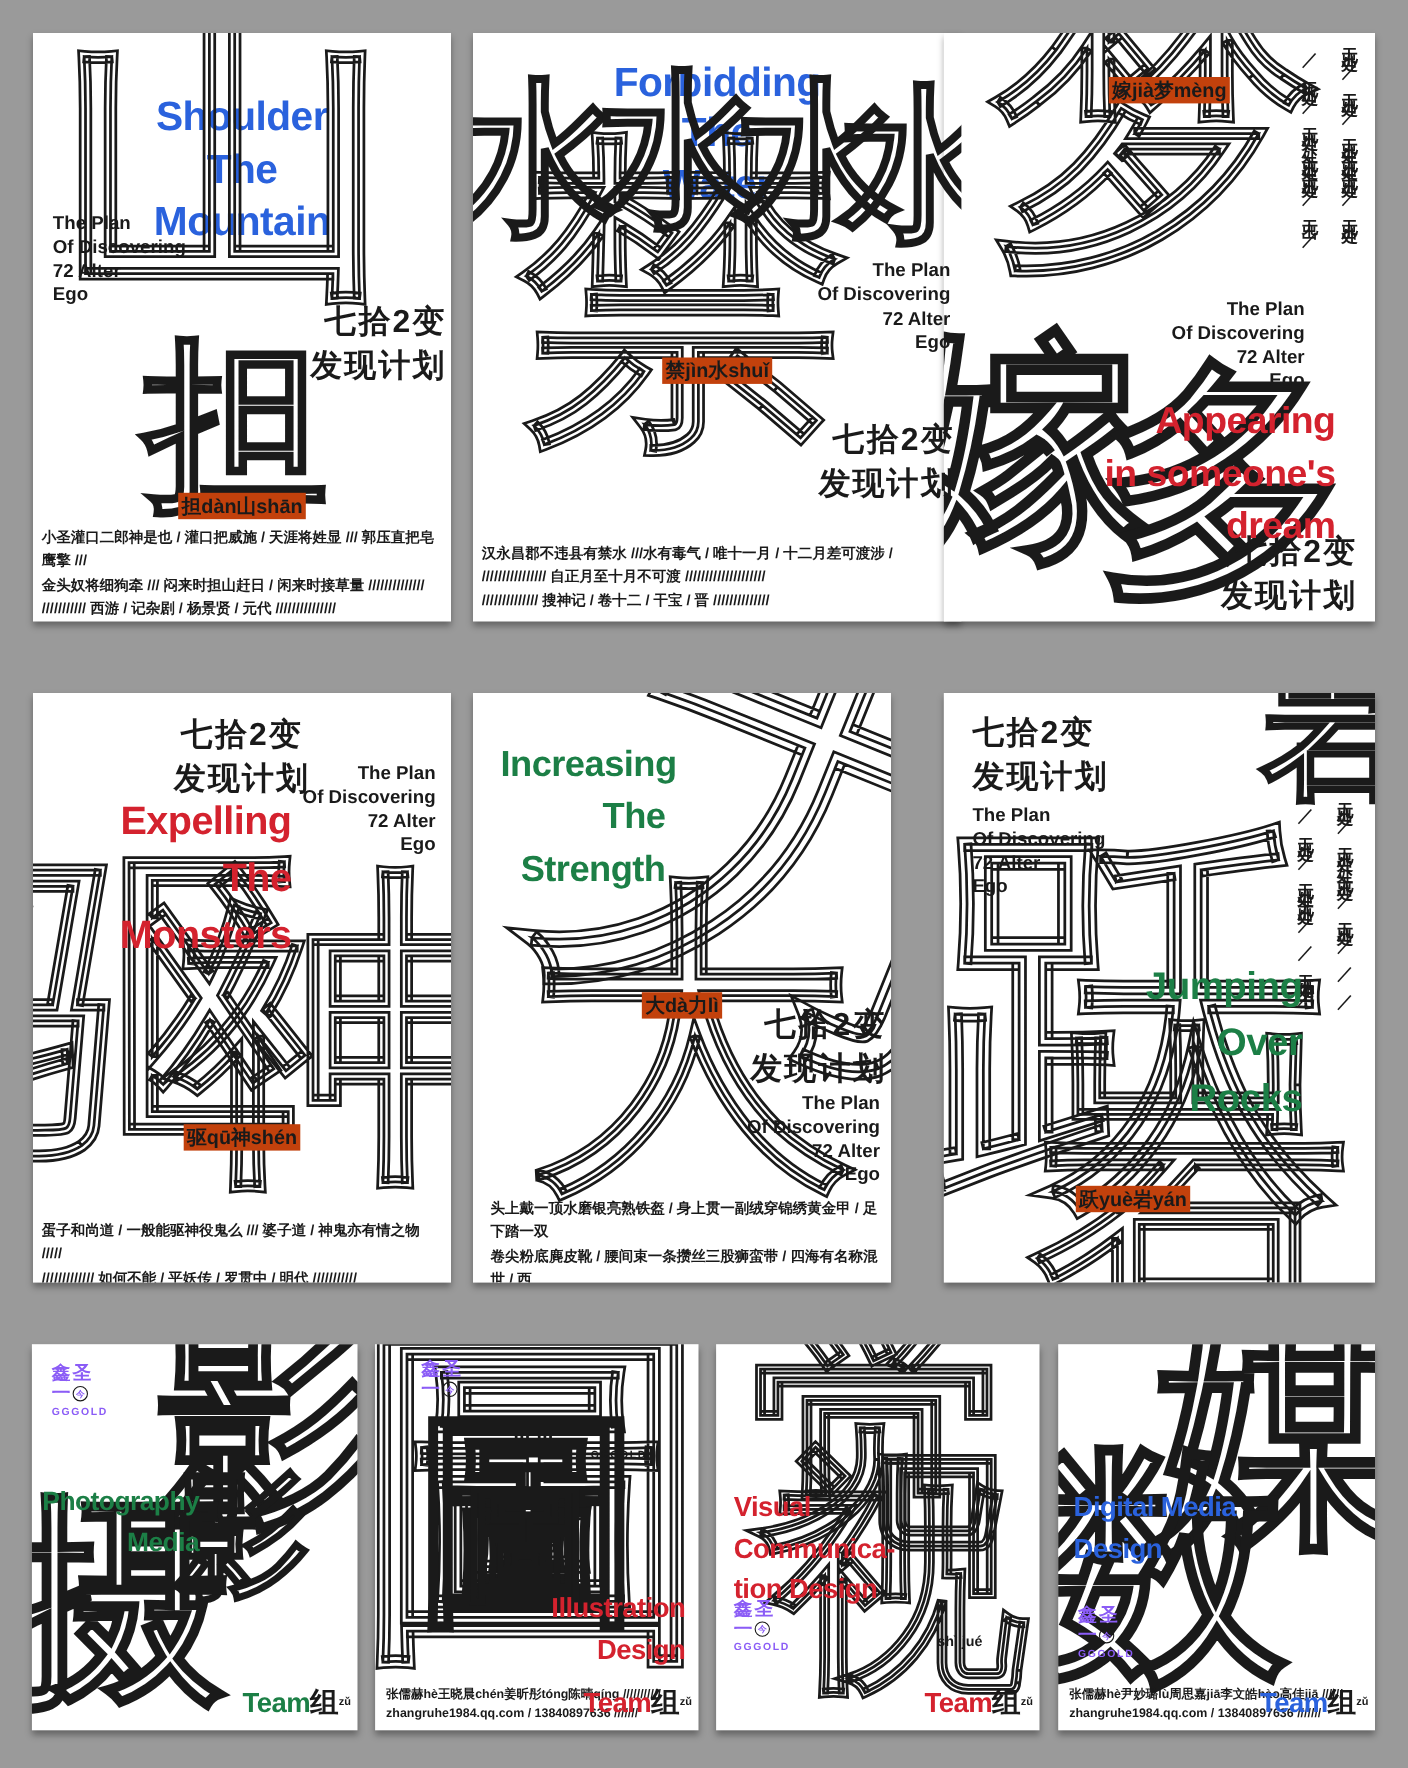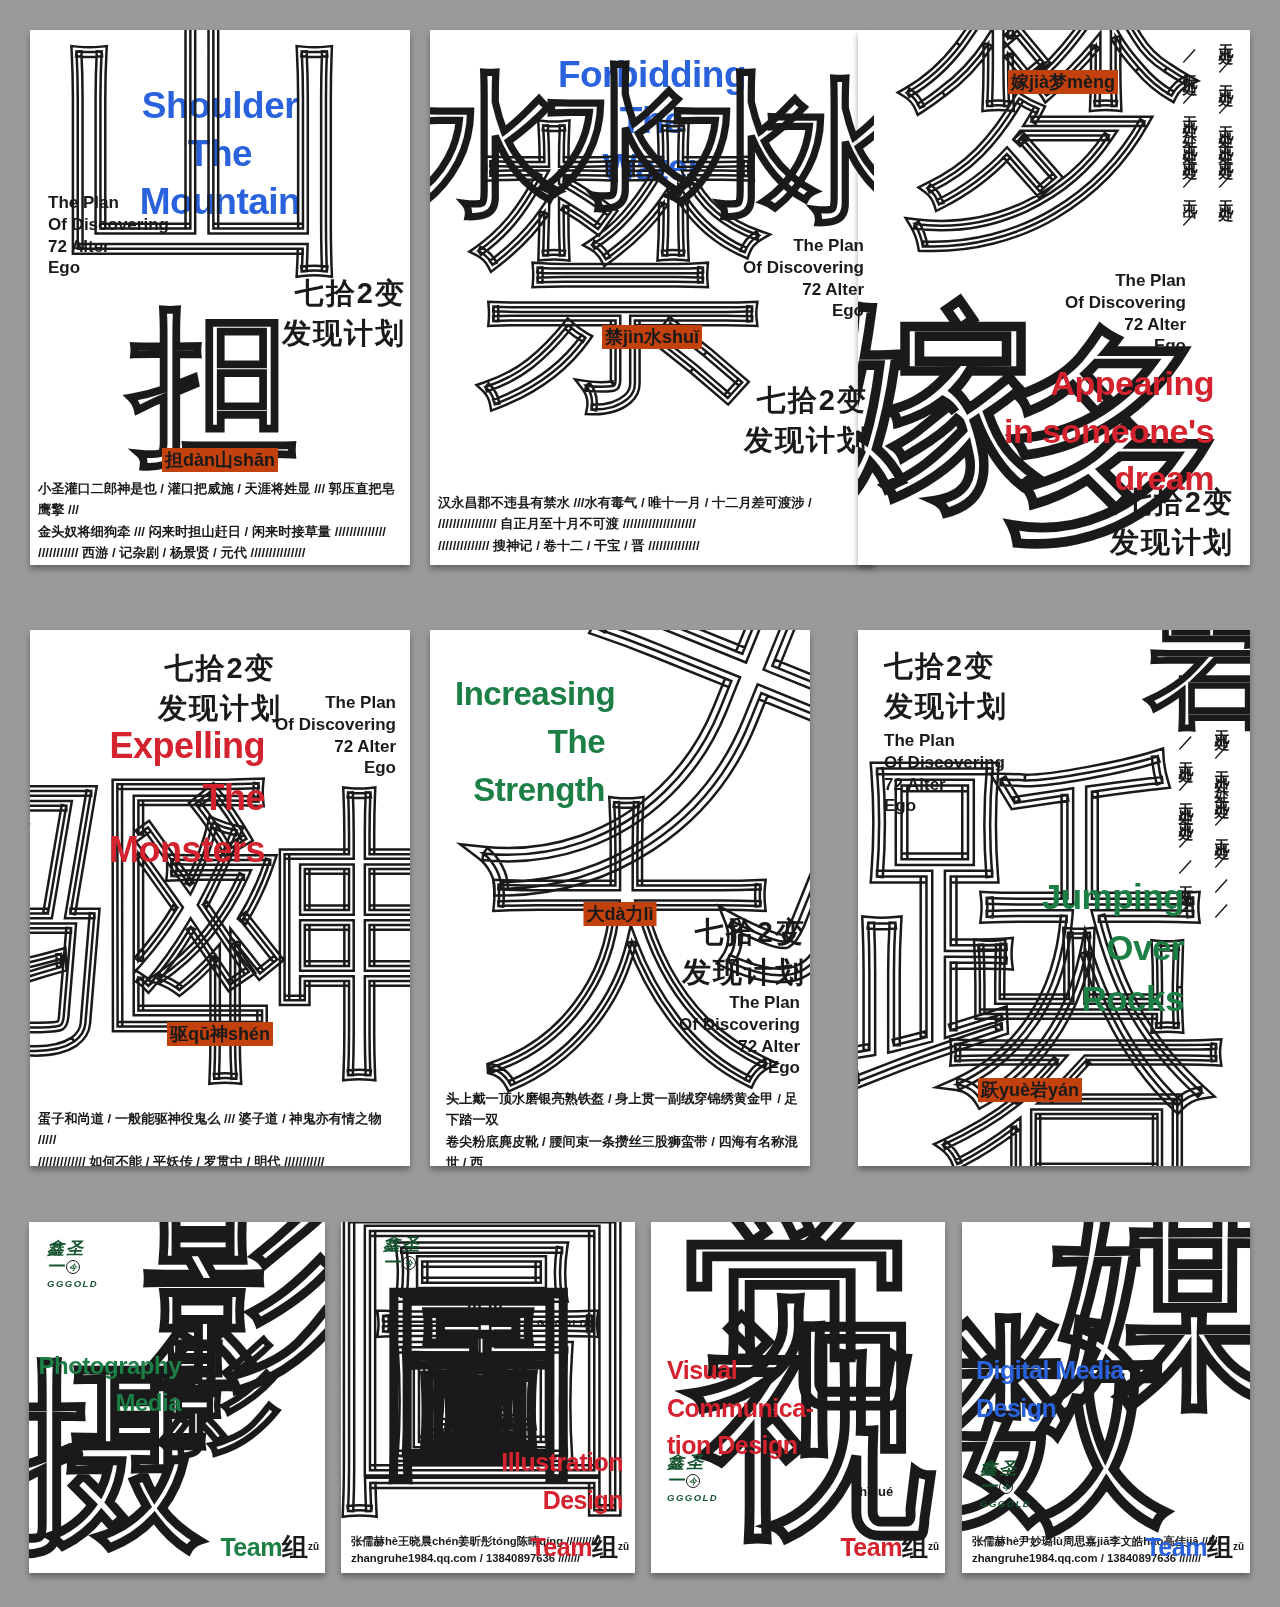--- a/index.html
+++ b/index.html
@@ -15,21 +15,21 @@
   .plan-en{position:absolute;font-weight:bold;font-size:17px;line-height:1.28;color:#1a1a1a;
            white-space:pre-line;z-index:2;}
   .plan-cn{position:absolute;font-weight:600;font-size:29px;line-height:1.38;color:#1a1a1a;
            white-space:pre-line;letter-spacing:2px;z-index:2;}
   .pinyin{position:absolute;font-weight:bold;font-size:18px;color:#1a1a1a;background:#c2410c;
           padding:0 3px;z-index:4;white-space:nowrap;}
   .footer{position:absolute;font-weight:700;font-size:13.2px;line-height:1.62;color:#1a1a1a;
           white-space:pre-line;z-index:2;}
   .vert{position:absolute;writing-mode:vertical-rl;font-weight:700;font-size:15px;color:#1a1a1a;
         letter-spacing:3px;z-index:2;white-space:nowrap;}
-  .logo{position:absolute;z-index:4;color:#14532d;line-height:1.05;font-style:italic;}
+  .logo{position:absolute;z-index:4;color:#8b5cf6;line-height:1.05;}
   .logo-cn{font-weight:bold;font-size:17px;letter-spacing:2px;}
   .logo-circle{display:inline-block;width:14px;height:14px;border:1.5px solid #1a1a1a;border-radius:50%;
                font-size:8px;line-height:14px;text-align:center;vertical-align:middle;letter-spacing:0;}
   .logo-word{font-weight:bold;font-size:9.5px;letter-spacing:1.5px;margin-top:3px;}
   .credits{position:absolute;font-weight:700;font-size:11.3px;line-height:1.5;color:#1a1a1a;
            white-space:pre-line;z-index:2;}
   .team-row{position:absolute;z-index:5;white-space:nowrap;}
   .team-word{font-weight:bold;font-size:25px;letter-spacing:-0.5px;}
   .team-zu{font-weight:bold;font-size:26px;color:#1a1a1a;}
   .team-zu-py{font-weight:bold;font-size:10px;color:#1a1a1a;vertical-align:super;}

